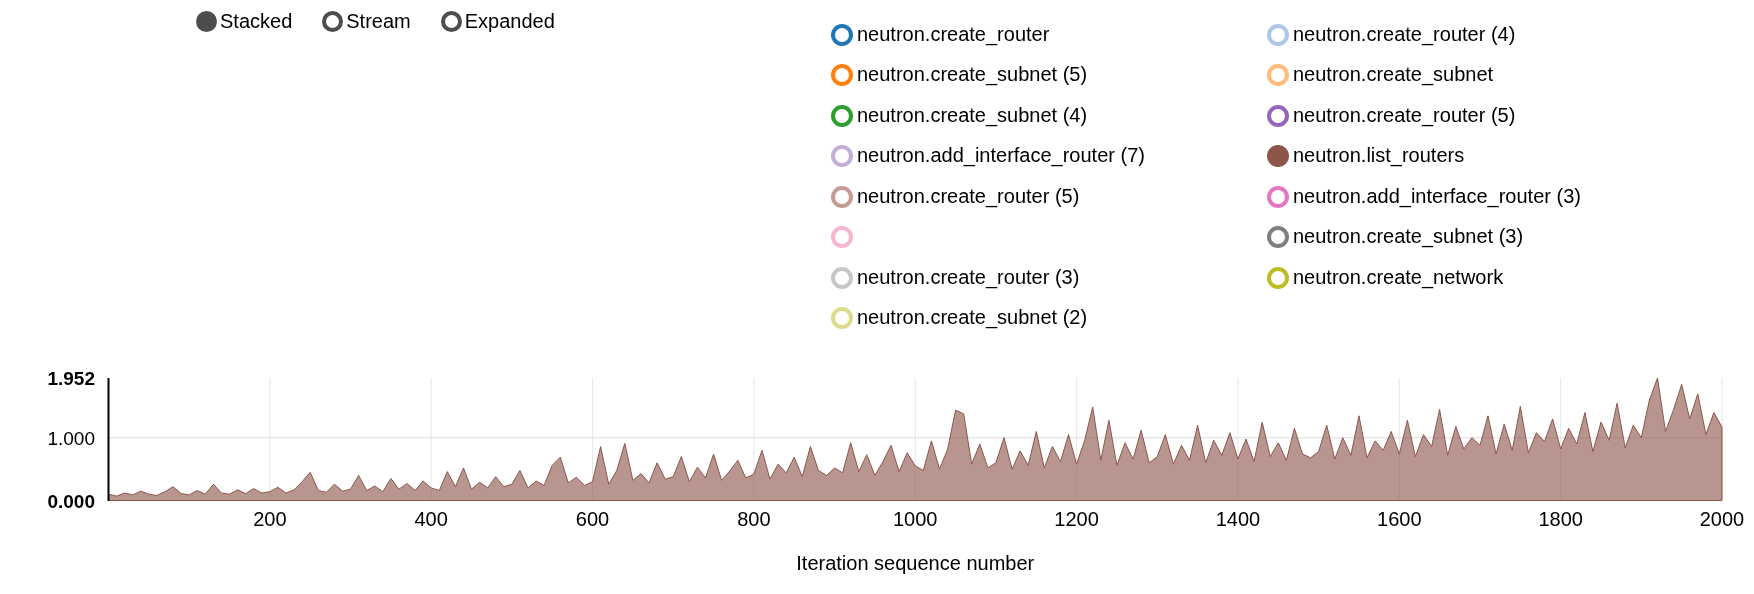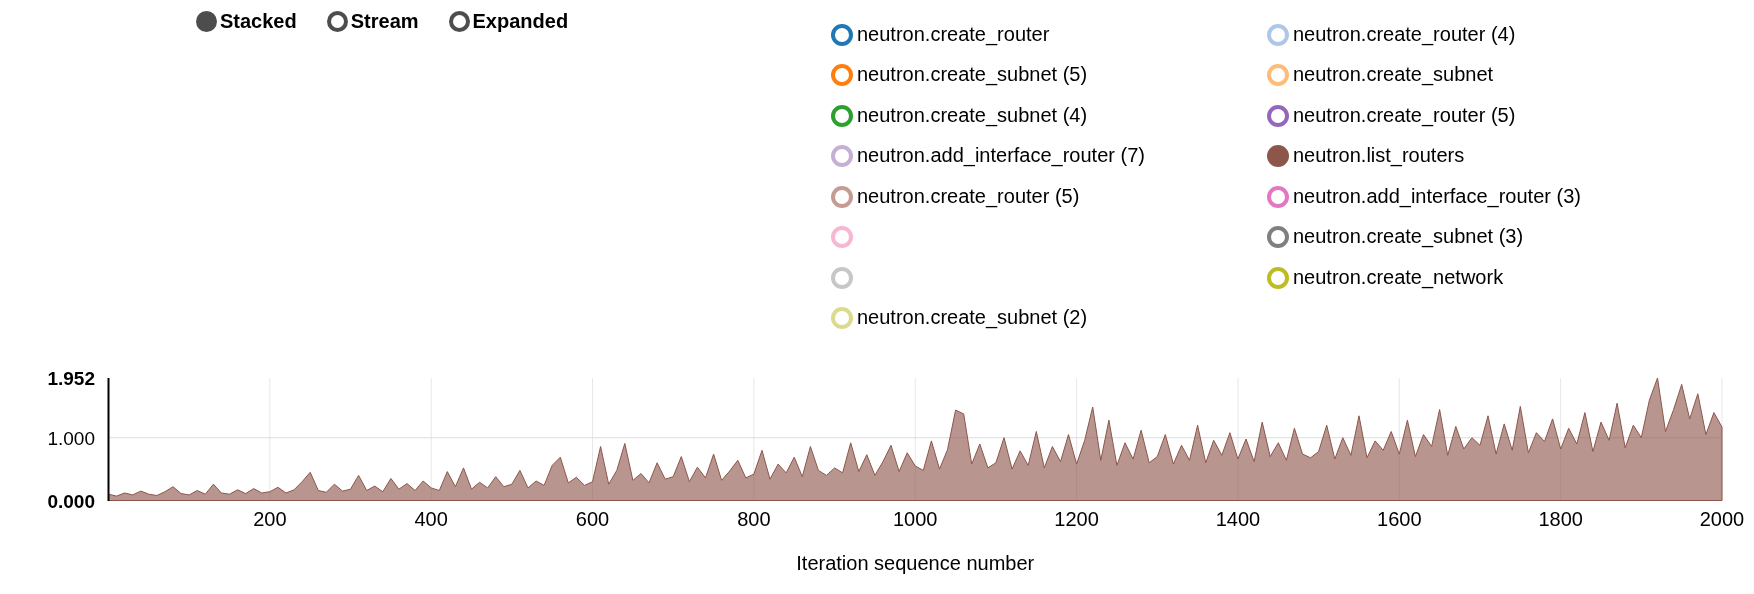--- a/index.html
+++ b/index.html
@@ -2,21 +2,21 @@
 <html><head>
 <meta charset="utf-8">
 <style>
   html,body{margin:0;padding:0;}
   body{
     width:1754px;height:594px;position:relative;background:#fff;
     font-family:"Liberation Sans", sans-serif;color:#000;overflow:hidden;
   }
   
   .controls{position:absolute;left:196px;top:10px;display:flex;gap:30px;align-items:center;}
-  .radio-item{display:flex;align-items:center;cursor:pointer;font-weight:bold;}
+  .radio-item{display:flex;align-items:center;cursor:pointer;}
   .radio-circle{width:13px;height:13px;border-radius:50%;border:4px solid #4d4d4d;background:#fff;flex:0 0 auto;}
   .radio-circle.filled{background:#4d4d4d;}
   .radio-label{font-size:20px;margin-left:3px;}
   
   .legend-col{position:absolute;top:5px;display:flex;flex-direction:column;}
   #legend-col-1{left:831px;}
   #legend-col-2{left:1267px;}
   .legend-row{height:40.5px;display:flex;align-items:flex-end;cursor:pointer;}
   .legend-ring{width:14px;height:14px;border-radius:50%;border-style:solid;border-width:4.5px;background:#fff;flex:0 0 auto;}
   .legend-label{font-size:20px;margin-left:4px;white-space:nowrap;}
@@ -61,20 +61,21 @@
     </div>
     <div class="legend-row">
       <span class="legend-ring" style="border-color: rgb(196, 156, 148);"></span>
       <span class="legend-label">neutron.create_router (5)</span>
     </div>
     <div class="legend-row">
       <span class="legend-ring" style="border-color: rgb(247, 182, 210);"></span>
     </div>
     <div class="legend-row">
       <span class="legend-ring" style="border-color: rgb(199, 199, 199);"></span>
+      <span class="legend-label">neutron.create_router (3)</span>
     </div>
     <div class="legend-row">
       <span class="legend-ring" style="border-color: rgb(219, 219, 141);"></span>
       <span class="legend-label">neutron.create_subnet (2)</span>
     </div>
   </div>
 <div id="legend-col-2" class="legend-col">
     <div class="legend-row">
       <span class="legend-ring" style="border-color: rgb(174, 199, 232);"></span>
       <span class="legend-label">neutron.create_router (4)</span>

